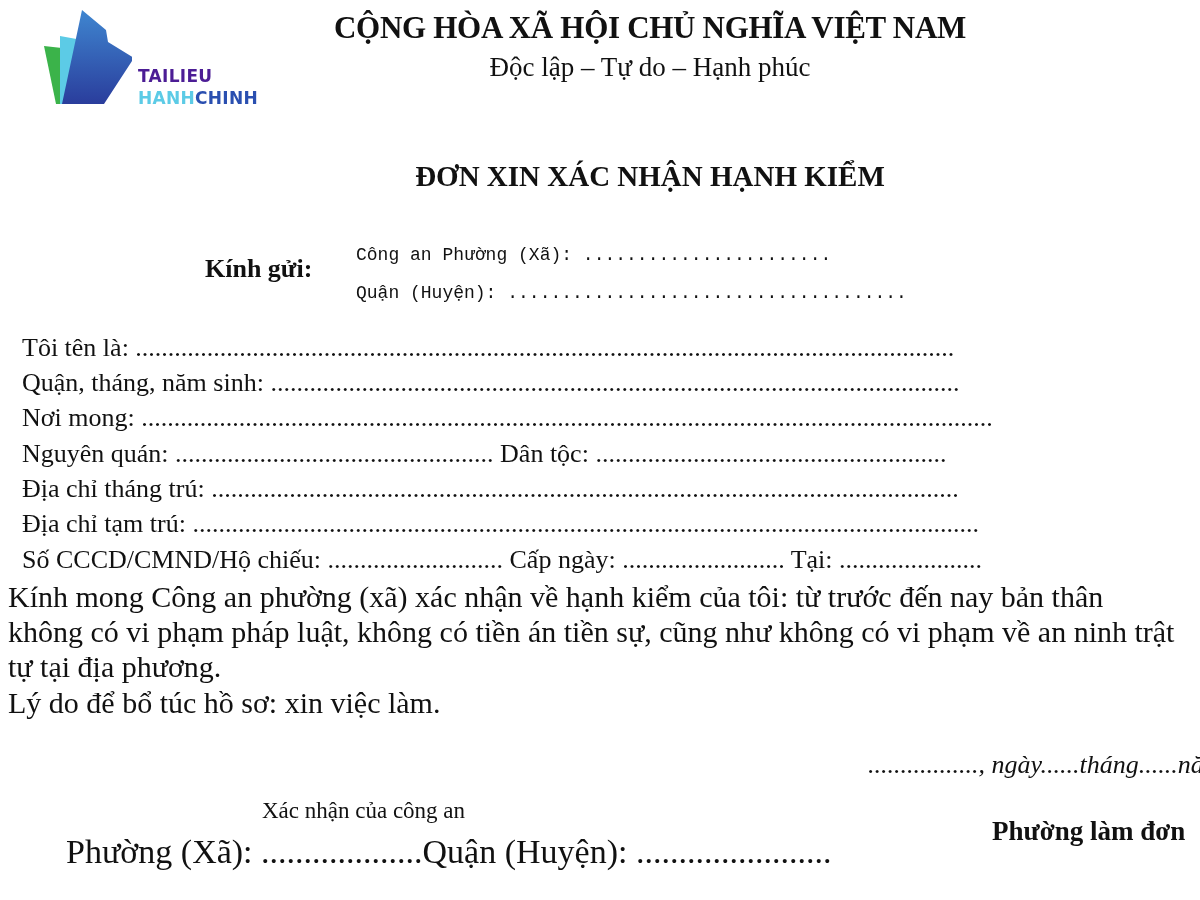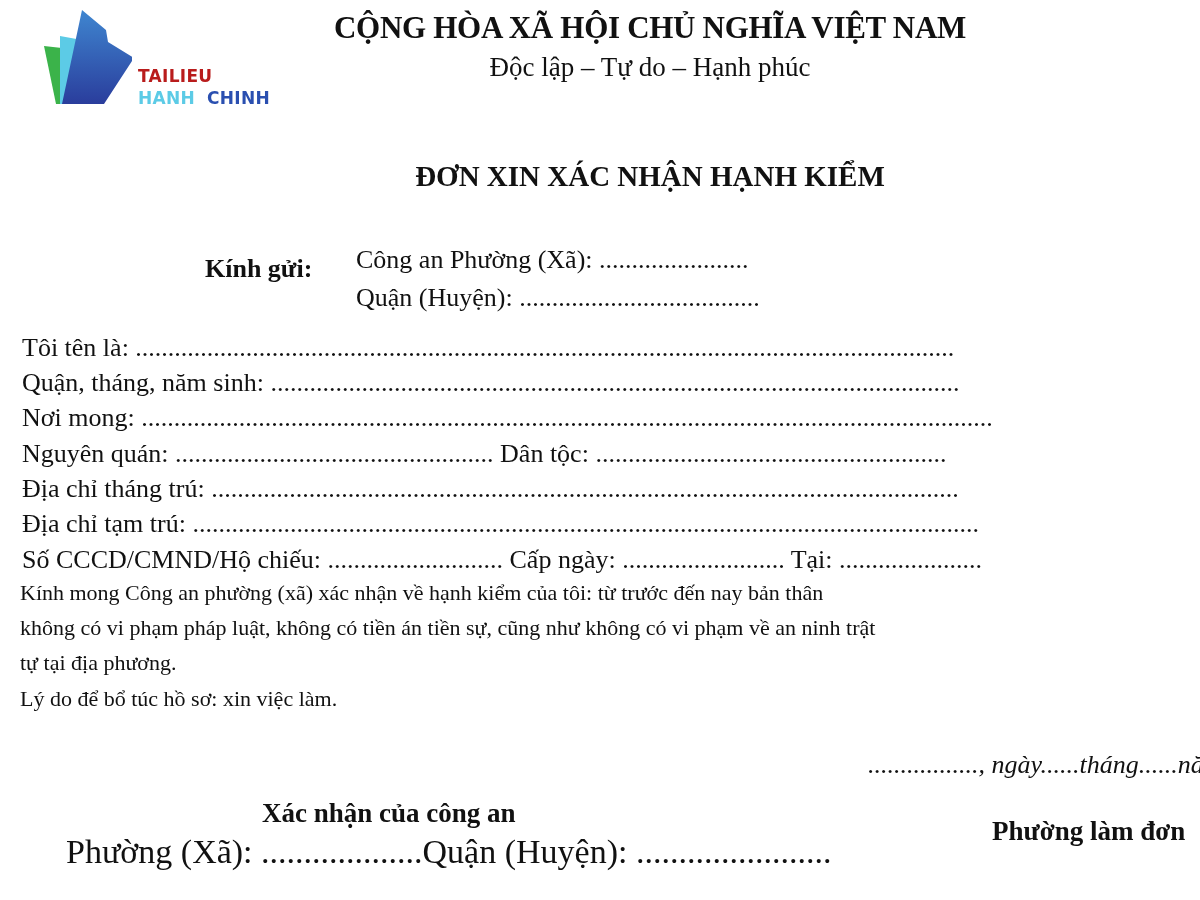--- a/index.html
+++ b/index.html
@@ -6,35 +6,35 @@
     body {
       width: 1200px; height: 900px; overflow: hidden;
       background: #ffffff; color: #111111;
       font-family: "Liberation Serif", "DejaVu Serif", serif;
       position: relative;
     }
     .abs { position: absolute; white-space: nowrap; }
     .logo { left: 42px; top: 8px; width: 230px; height: 100px; }
     .logo svg { position: absolute; left: 0; top: 0; }
     .logo-text { position: absolute; left: 96px; font-family: "DejaVu Sans", sans-serif; font-weight: bold; font-size: 17px; letter-spacing: 0.3px; }
-    .logo-l1 { top: 58px; color: #b91c1c; }
+    .logo-l1 { top: 58px; color: #4c1d95; }
     .logo-l2 { top: 80px; }
     .c-cyan { color: #5ccbe6; text-align: center; }
-    .c-blue { color: #2a4fb0; margin-left: 12px; }
+    .c-blue { color: #2a4fb0; }
     .nat-title { left: 0; width: 1300px; text-align: center; top: 10px; font-size: 31px; font-weight: bold; letter-spacing: -0.3px; }
     .nat-motto { left: 0; width: 1300px; text-align: center; top: 52px; font-size: 27px; }
     .doc-title { left: 0; width: 1300px; text-align: center; top: 160px; font-size: 29px; font-weight: bold; }
     .kg-label { left: 205px; top: 254px; font-size: 26px; font-weight: bold; }
-    .kg-line { left: 356px; font-size: 26px; }
+    .kg-line { left: 356px; font-size: 18px; font-family: Liberation Mono, monospace; }
     .kg-l1 { top: 245px; }
     .kg-l2 { top: 283px; }
     .field { left: 22px; font-size: 26px; }
-    .para { left: 20px; font-size: 22px; }
+    .para { left: 8px; font-size: 30px; }
     .date-line { left: 868px; top: 750px; font-size: 26px; font-style: italic; }
-    .confirm-title { left: 262px; top: 798px; font-size: 27px; font-weight: bold; }
+    .confirm-title { left: 262px; top: 798px; font-size: 23px; font-weight: normal; }
     .confirm-line { left: 66px; top: 833px; font-size: 34px; }
     .signer { left: 992px; top: 816px; font-size: 27px; font-weight: bold; }
   </style>
 </head>
 <body>
 
 <div class="abs logo">
   <svg width="90" height="100" viewBox="0 0 90 100">
     <polygon points="2,38 38,42 20,96 14,96" fill="#3bb34a"></polygon>
     <polygon points="18,28 40,32 32,96 18,96" fill="#5ccbe6"></polygon>

